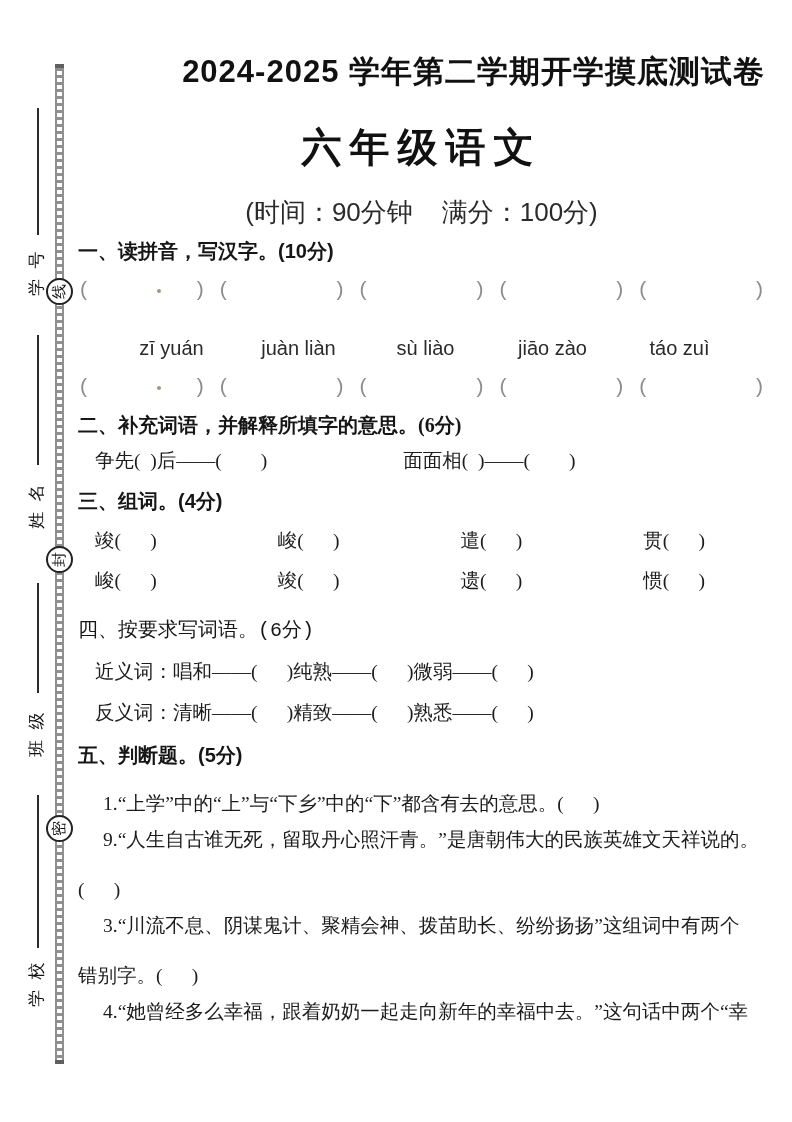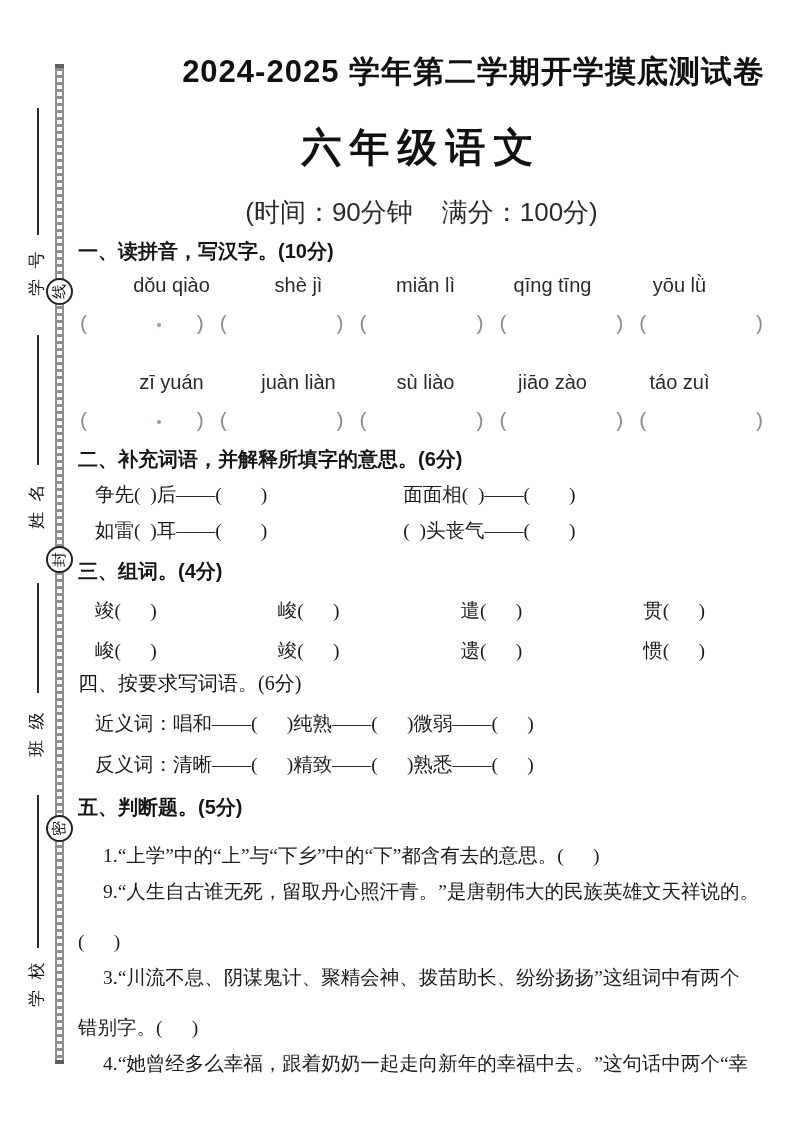--- a/index.html
+++ b/index.html
@@ -111,27 +111,20 @@
     <div class="seal-circle seal-circle-3">密</div>
   </div>
 
   <div class="content">
 
     <div class="title">2024-2025 学年第二学期开学摸底测试卷</div>
     <div class="subject">六年级语文</div>
     <div class="meta">(时间：90分钟    满分：100分)</div>
 
     <div class="sec-head">一、读拼音，写汉字。(10分)</div>
-    <div class="py-row">
-      <span class="py">dǒu qiào</span>
-      <span class="py">shè jì</span>
-      <span class="py">miǎn lì</span>
-      <span class="py">qīng tīng</span>
-      <span class="py">yōu lǜ</span>
-    </div>
     <div class="pb-row">
       <span class="pblank">
         <span>(</span>
         <span class="dot"></span>
         <span>)</span>
       </span>
       <span class="pblank">
         <span>(</span>
         <span>)</span>
       </span>
@@ -172,45 +165,41 @@
       <span class="pblank">
         <span>(</span>
         <span>)</span>
       </span>
       <span class="pblank">
         <span>(</span>
         <span>)</span>
       </span>
     </div>
 
-    <div class="sec-head" style="">二、补充词语，并解释所填字的意思。(6分)</div>
+    <div class="sec-head" style="font-family:Liberation Serif, serif;">二、补充词语，并解释所填字的意思。(6分)</div>
     <div class="kai-row">
       <span class="cl">争先(  )后——(        )</span>
       <span class="cr">面面相(  )——(        )</span>
-    </div>
-    <div class="kai-row">
-      <span class="cl">如雷(  )耳——(        )</span>
-      <span class="cr">(  )头丧气——(        )</span>
     </div>
 
     <div class="sec-head" style="margin-top:14px;">三、组词。(4分)</div>
     <div class="kai-row three-row">
       <span>竣(      )</span>
       <span>峻(      )</span>
       <span>遣(      )</span>
       <span>贯(      )</span>
     </div>
     <div class="kai-row three-row">
       <span>峻(      )</span>
       <span>竣(      )</span>
       <span>遗(      )</span>
       <span>惯(      )</span>
     </div>
 
-    <div class="sec-head kai" style="margin-top:6px;">四、按要求写词语。(6分)</div>
+    <div class="sec-head kai" style="margin-top:24px;font-family:Liberation Mono, monospace;">四、按要求写词语。(6分)</div>
     <div class="kai-row four-row s4-row">
       <span>近义词：唱和——(      )</span>
       <span>纯熟——(      )</span>
       <span>微弱——(      )</span>
     </div>
     <div class="kai-row four-row s4-row">
       <span>反义词：清晰——(      )</span>
       <span>精致——(      )</span>
       <span>熟悉——(      )</span>
     </div>

